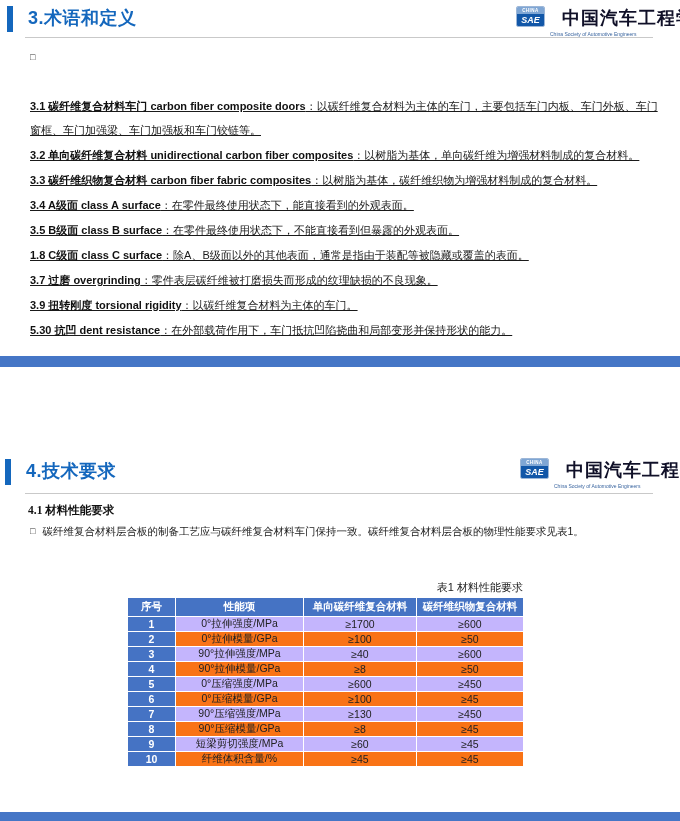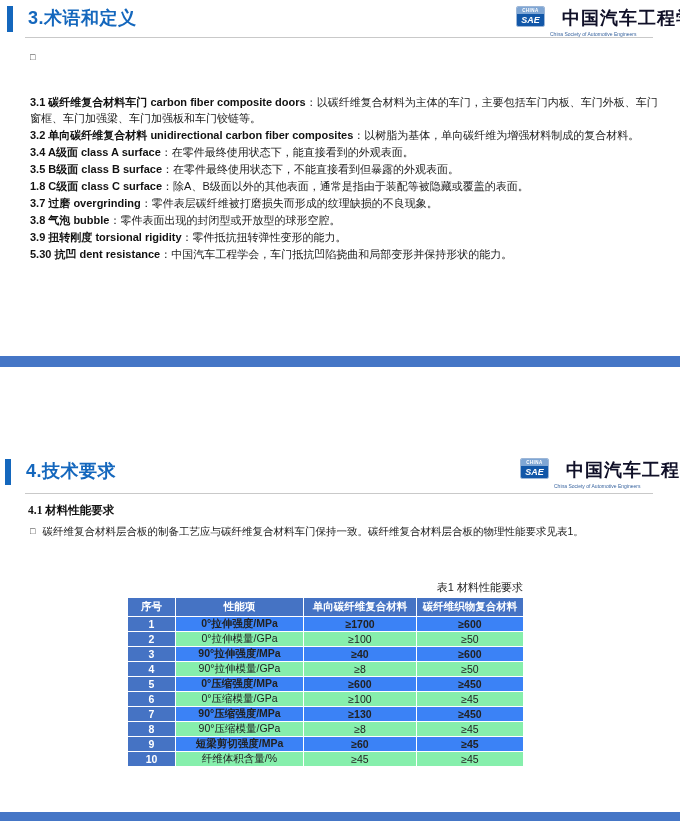--- a/index.html
+++ b/index.html
@@ -29,39 +29,39 @@
   .logo-badge .badge-bottom{flex:1;background:#1257a8;color:#fff;font-size:9px;
     font-weight:bold;text-align:center;line-height:12px;font-style:italic;}
   .logo-text .org-cn{font-size:18px;font-weight:bold;color:#101028;
     letter-spacing:1px;white-space:nowrap;margin-left:12px;}
   .logo-text .org-en{font-size:5px;color:#3b66a0;margin-top:1px;white-space:nowrap;}
 
   .bullet-row{position:absolute;display:flex;gap:7px;font-size:10.5px;line-height:14px;}
   .bullet-marker{font-size:9px;line-height:14px;color:#333;flex:none;}
 
   .terms{position:absolute;left:30px;top:94px;width:628px;font-size:11px;}
-  .terms p{margin:0 0 1px 0;line-height:16px;}
+  .terms p{margin:0 0 1px 0;line-height:24px;text-decoration:underline;}
   .terms b{font-weight:bold;color:#111;}
 
   .section-heading{position:absolute;font-size:11.5px;font-weight:bold;color:#111;font-family:Liberation Serif, serif;}
 
   .table-title{position:absolute;left:127px;width:396px;text-align:right;
     font-size:11px;color:#222;}
 
   table.perf{
     position:absolute;left:127px;top:154px;width:396px;
     border-collapse:separate;border-spacing:1px;table-layout:fixed;
     font-size:10.5px;
   }
   table.perf th{background:#4573c4;color:#ffffff;font-weight:bold;
     height:18px;padding:0 2px;text-align:center;}
   table.perf td{height:14px;padding:0 2px;text-align:center;color:#222;}
   table.perf td.idx{background:#4573c4;color:#ffffff;font-weight:bold;}
-  table.perf tr.odd td:not(.idx){background:#3b82f6;font-weight:bold;}
-  table.perf tr.even td:not(.idx){background:#86efac;}
+  table.perf tr.odd td:not(.idx){background:#c4b5fd;}
+  table.perf tr.even td:not(.idx){background:#f97316;}
   .col-idx{width:47px;}
   .col-item{width:127px;}
   .col-uni{width:112px;}
   .col-fabric{width:106px;}
 
   .bottom-bar{position:absolute;left:0;width:680px;height:11px;background:#4576c6;}
   #slide1 .bottom-bar{top:356px;}
   #slide2 .bottom-bar{top:369px;}
 </style>
 </head>
@@ -84,27 +84,27 @@
 
   <div class="hr-line" style="top:37px;"></div>
 
   <div class="bullet-row" style="left:30px;top:50px;width:620px;">
     <span class="bullet-marker">□</span>
   </div>
 
   <div class="terms">
     <p><b>3.1 碳纤维复合材料车门  carbon fiber composite doors</b><span>：以碳纤维复合材料为主体的车门，主要包括车门内板、车门外板、车门窗框、车门加强梁、车门加强板和车门铰链等。</span></p>
     <p><b>3.2 单向碳纤维复合材料  unidirectional carbon fiber composites</b><span>：以树脂为基体，单向碳纤维为增强材料制成的复合材料。</span></p>
+    <p><b>3.3 碳纤维织物复合材料  carbon fiber fabric composites</b><span>：以树脂为基体，碳纤维织物为增强材料制成的复合材料。</span></p>
     <p><b>3.4 A级面  class A surface</b><span>：在零件最终使用状态下，能直接看到的外观表面。</span></p>
     <p><b>3.5 B级面  class B surface</b><span>：在零件最终使用状态下，不能直接看到但暴露的外观表面。</span></p>
     <p><b>1.8 C级面  class C surface</b><span>：除A、B级面以外的其他表面，通常是指由于装配等被隐藏或覆盖的表面。</span></p>
     <p><b>3.7 过磨  overgrinding</b><span>：零件表层碳纤维被打磨损失而形成的纹理缺损的不良现象。</span></p>
-    <p><b>3.8 气泡  bubble</b><span>：零件表面出现的封闭型或开放型的球形空腔。</span></p>
-    <p><b>3.9 扭转刚度  torsional rigidity</b><span>：零件抵抗扭转弹性变形的能力。</span></p>
-    <p><b>5.30 抗凹  dent resistance</b><span>：中国汽车工程学会，车门抵抗凹陷挠曲和局部变形并保持形状的能力。</span></p>
+    <p><b>3.9 扭转刚度  torsional rigidity</b><span>：以碳纤维复合材料为主体的车门。</span></p>
+    <p><b>5.30 抗凹  dent resistance</b><span>：在外部载荷作用下，车门抵抗凹陷挠曲和局部变形并保持形状的能力。</span></p>
   </div>
 
   <div class="bottom-bar"></div>
 </div>
 
 <div class="slide" id="slide2">
   <div class="accent-bar" style="left:5px;top:16px;"></div>
   <div class="slide-title" style="left:26px;top:16px;">4.技术要求</div>
 
   <div class="logo" style="left:520px;top:15px;">

